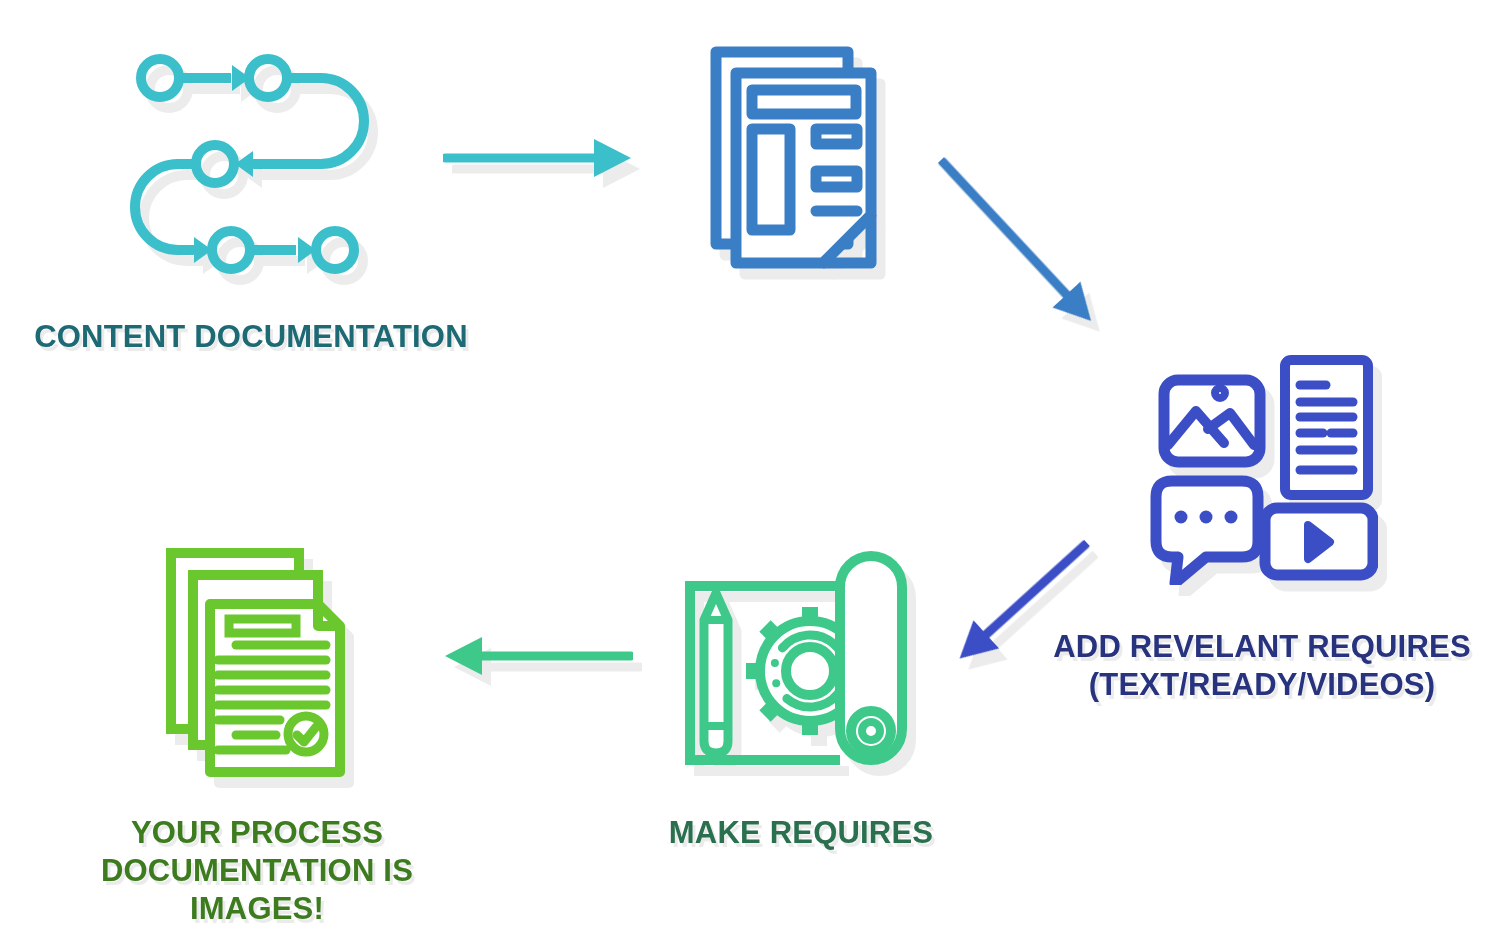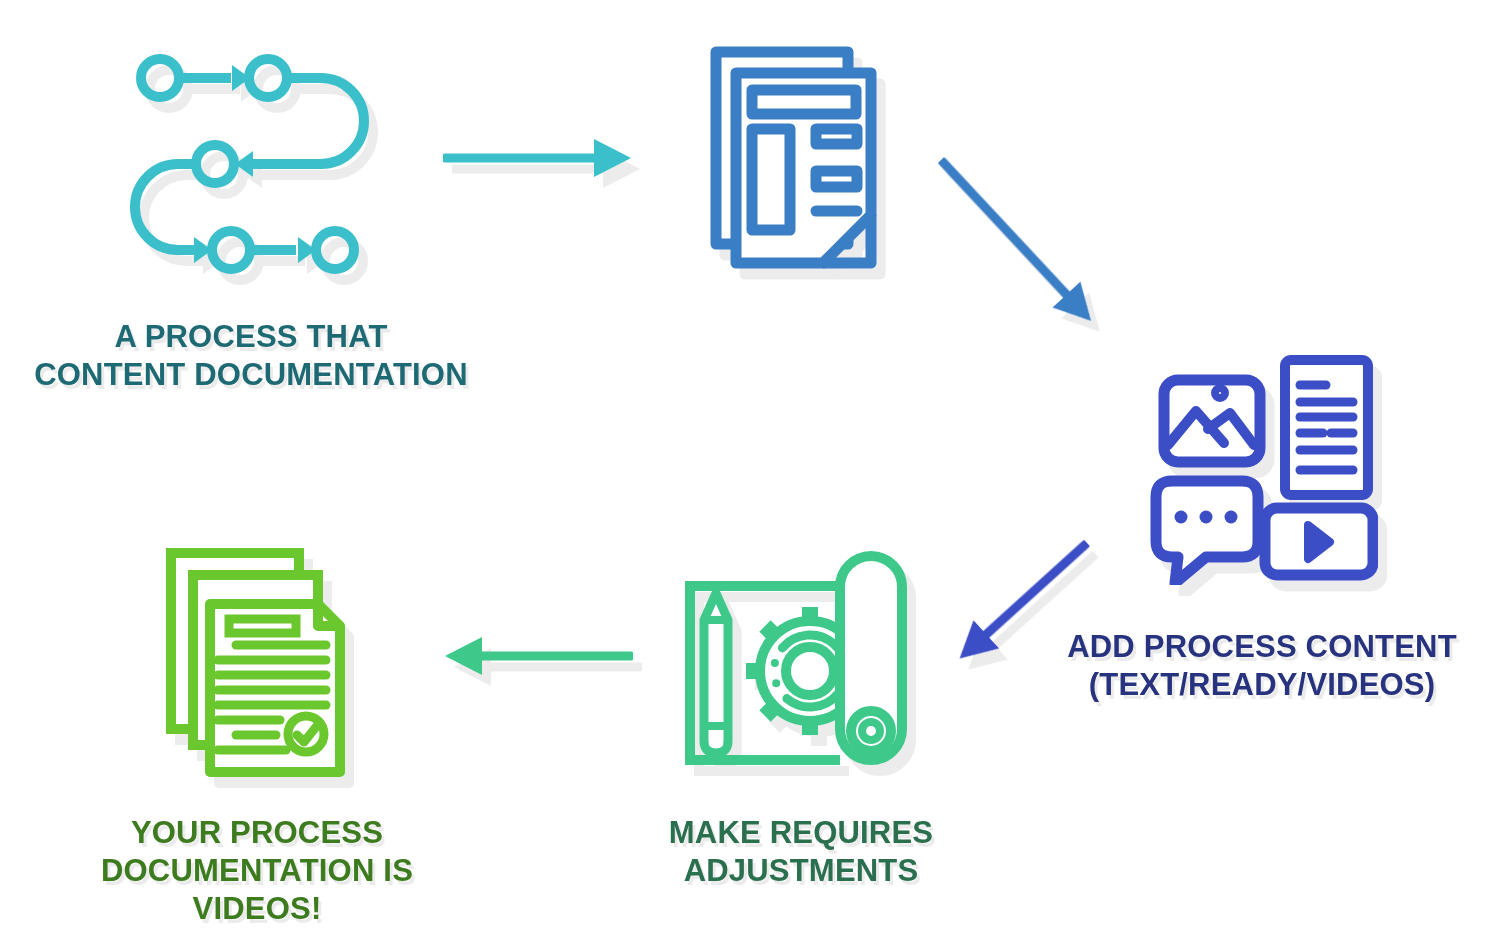--- a/index.html
+++ b/index.html
@@ -40,21 +40,20 @@
       <path d="M155,36 H189 a43,43 0 0 1 0,86 H122" stroke-linecap="round"></path>
       <polygon points="103,122 121,109 121,135" fill="currentColor" stroke="none"></polygon>
       <path d="M64,122 H46 a43,43 0 0 0 0,86 H61" stroke-linecap="round"></path>
       <polygon points="80,208 62,195 62,221" fill="currentColor" stroke="none"></polygon>
       <path d="M118,208 H164"></path>
       <polygon points="184,208 166,195 166,221" fill="currentColor" stroke="none"></polygon>
     </svg>
   </div>
 
   <div class="label t-teal" style="left:31px;top:318px;">
-    <div>A PROCESS THAT</div>
     <div>CONTENT DOCUMENTATION</div>
   </div>
 
   <div class="arrow c-teal" style="left:443px;top:136px;filter:drop-shadow(9px 11px 0 var(--shadow));">
     <svg width="190" height="44" viewBox="0 0 190 44" fill="none" stroke="currentColor" stroke-width="9">
       <path d="M2,22 H152" stroke-linecap="round"></path>
       <polygon points="188,22 151,3 151,41" fill="currentColor" stroke="none"></polygon>
     </svg>
   </div>
 
@@ -108,21 +107,21 @@
         <circle cx="83" cy="164" r="6.5" fill="currentColor" stroke="none"></circle>
       </g>
       <g>
         <rect x="117" y="155" width="108" height="67" rx="12" fill="#fff"></rect>
         <path d="M160,172 L182,189 L160,206 Z" fill="currentColor" stroke="currentColor" stroke-width="8" stroke-linejoin="round"></path>
       </g>
     </svg>
   </div>
 
   <div class="label t-indigo" style="left:1042px;top:628px;">
-    <div>ADD PROCESS CONTENT</div>
+    <div>ADD REVELANT REQUIRES</div>
     <div>(TEXT/READY/VIDEOS)</div>
   </div>
 
   <div class="arrow c-indigo" style="left:1087px;top:521px;width:174px;height:44px;transform-origin:0 50%;transform:rotate(137.8deg);filter:drop-shadow(1px -14px 0 var(--shadow));">
     <svg width="174" height="44" viewBox="0 0 174 44" fill="none" stroke="currentColor" stroke-width="9">
       <path d="M2,22 H140" stroke-linecap="round"></path>
       <polygon points="172,22 136,3 136,41" fill="currentColor" stroke="none"></polygon>
     </svg>
   </div>
 
@@ -154,21 +153,20 @@
       <g>
         <rect x="158" y="16" width="62" height="204" rx="31" fill="#fff"></rect>
         <circle cx="189" cy="191" r="20" fill="#fff"></circle>
         <circle cx="189" cy="191" r="9" stroke-width="8" fill="#fff"></circle>
       </g>
     </svg>
   </div>
 
   <div class="label t-green" style="left:581px;top:814px;">
     <div>MAKE REQUIRES</div>
-    <div>ADJUSTMENTS</div>
   </div>
 
   <div class="arrow c-emerald" style="left:443px;top:634px;filter:drop-shadow(9px 11px 0 var(--shadow));">
     <svg width="190" height="44" viewBox="0 0 190 44" fill="none" stroke="currentColor" stroke-width="9">
       <path d="M38,22 H188" stroke-linecap="round"></path>
       <polygon points="2,22 39,3 39,41" fill="currentColor" stroke="none"></polygon>
     </svg>
   </div>
 
   <div class="icon c-green" style="left:158px;top:542px;">
@@ -190,16 +188,16 @@
       </g>
       <g>
         <circle cx="148" cy="192" r="18" stroke-width="9" fill="#fff"></circle>
         <path d="M139,193 L146,200 L158,185" stroke-width="9" stroke-linecap="round" stroke-linejoin="round"></path>
       </g>
     </svg>
   </div>
 
   <div class="label t-olive" style="left:37px;top:814px;">
     <div>YOUR PROCESS</div>
-    <div>DOCUMENTATION IS VIDEOS!</div>
+    <div>DOCUMENTATION IS IMAGES!</div>
   </div>
 
 </div>
 
 </body></html>

